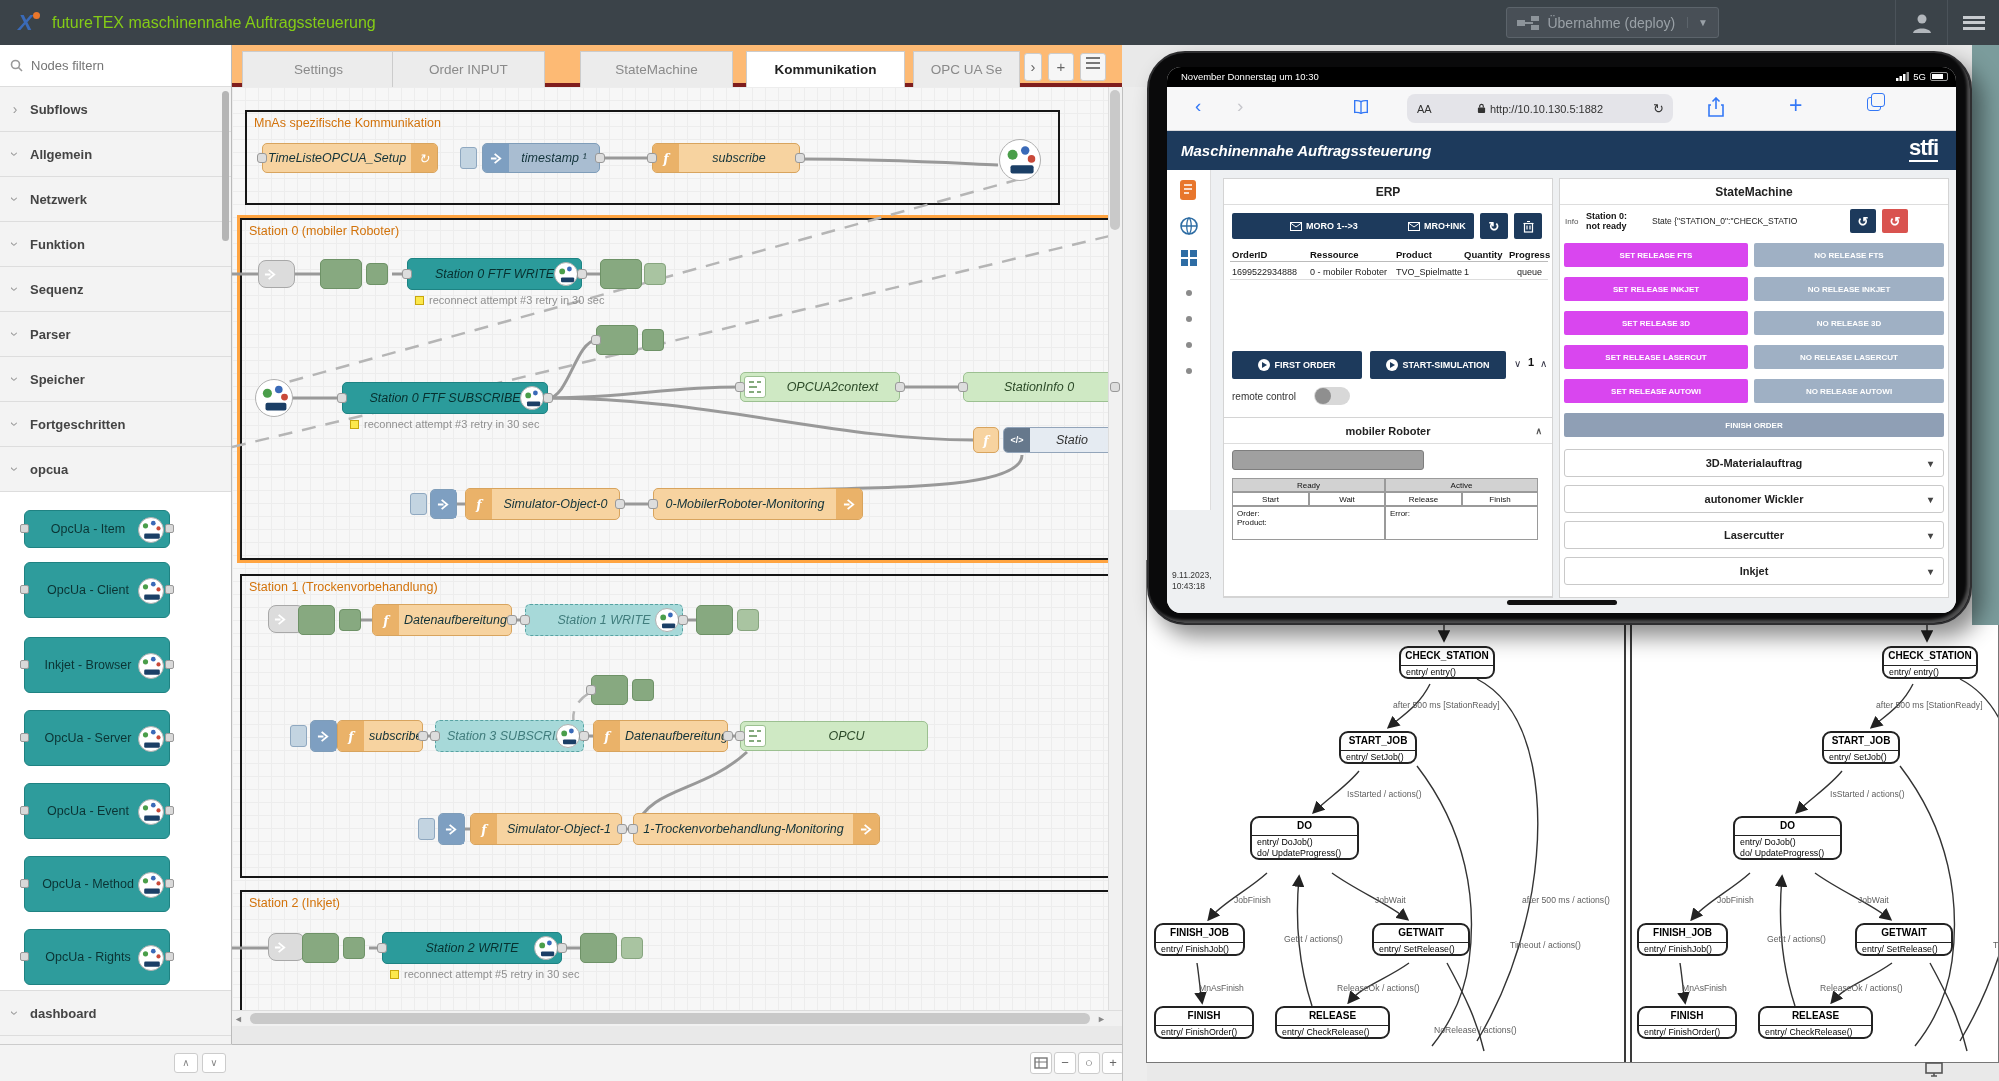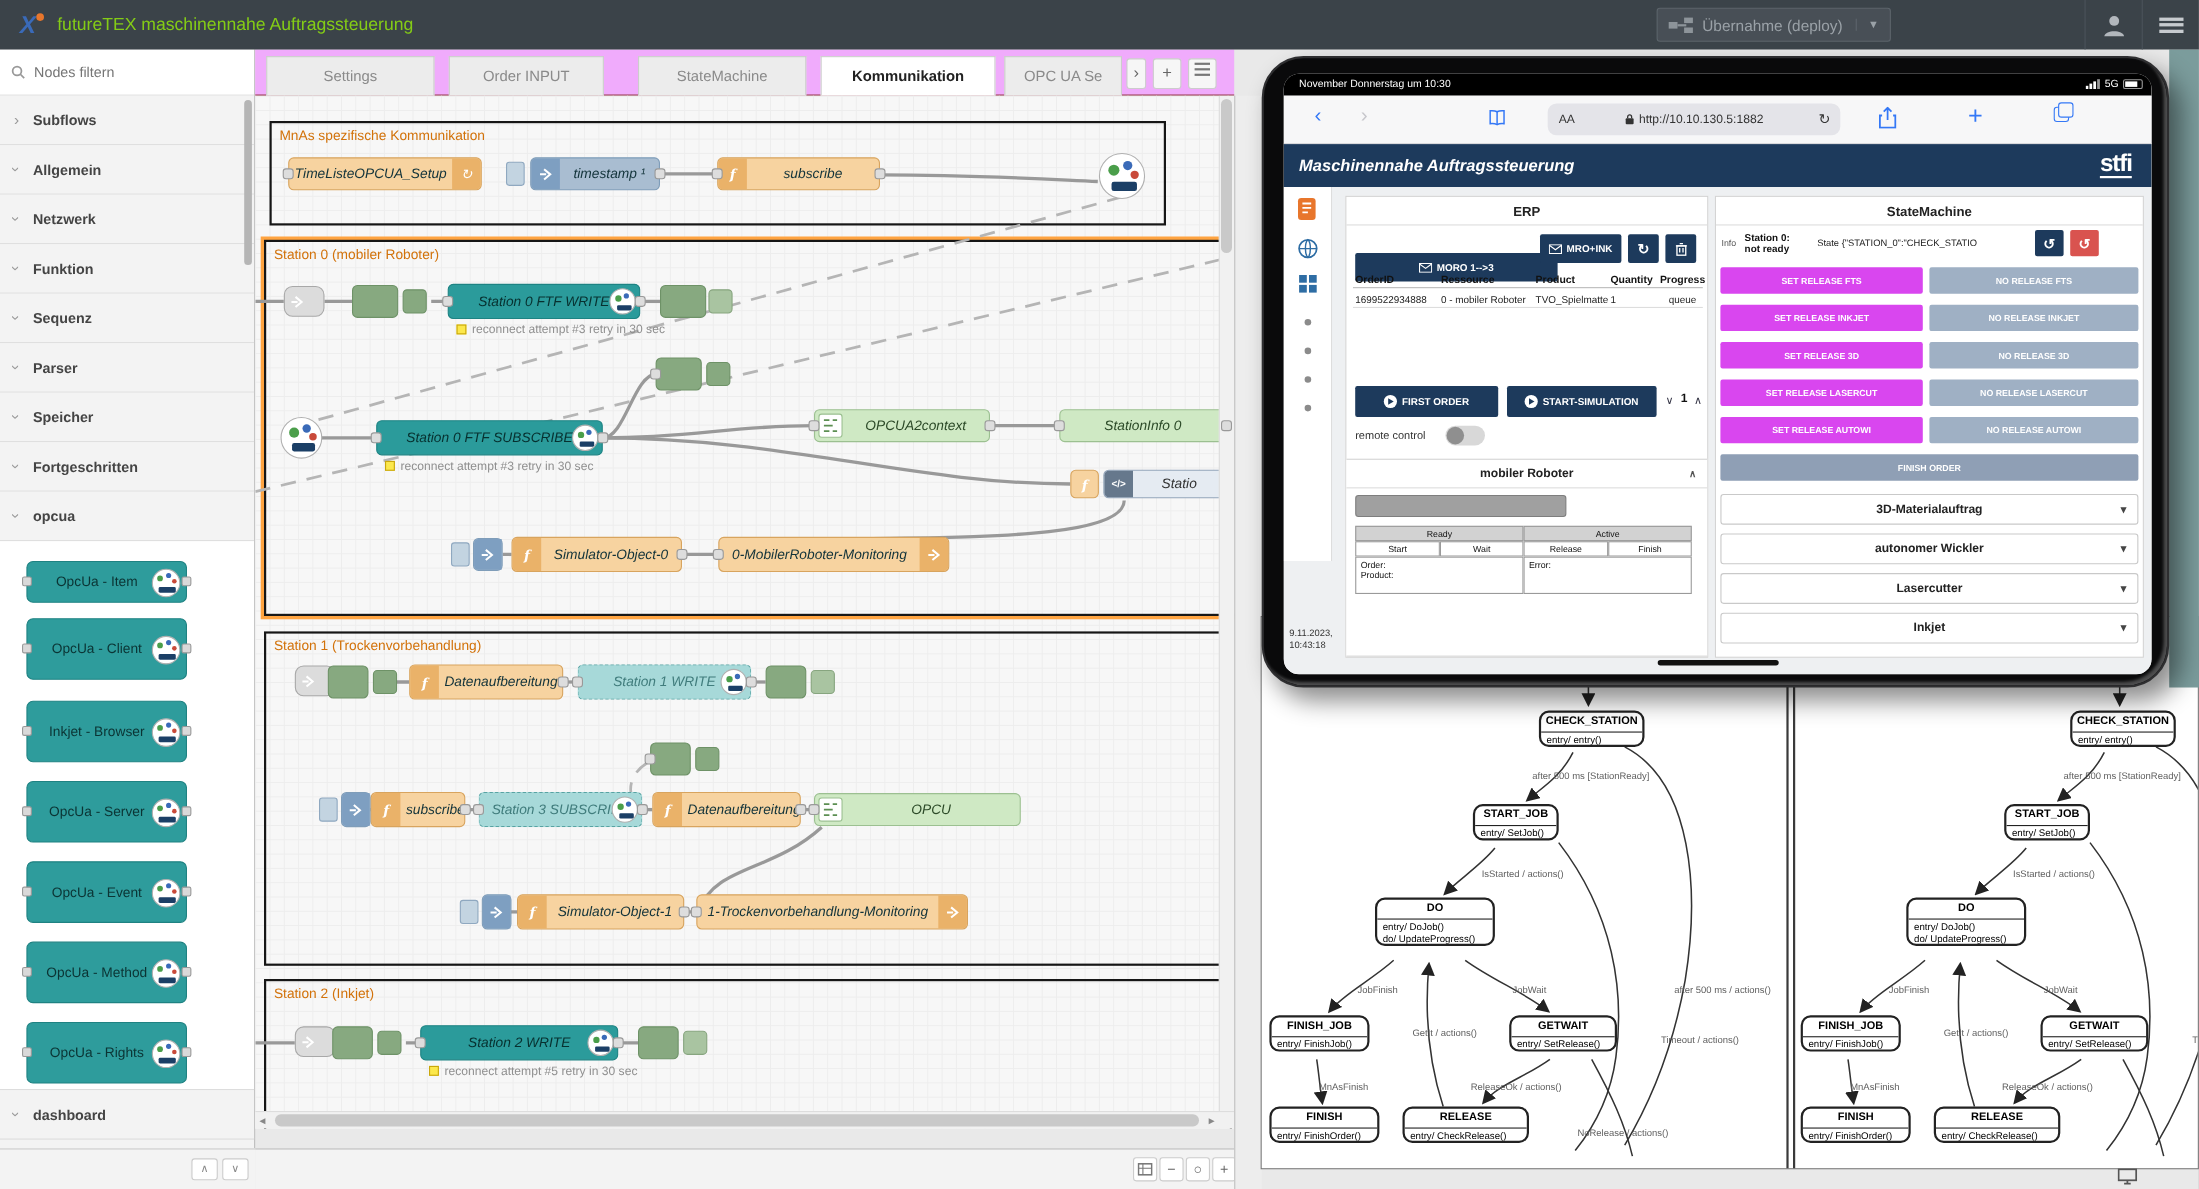--- a/index.html
+++ b/index.html
@@ -27,21 +27,21 @@
 .pcat .cl{font-weight:bold;font-size:13px;color:#444}
 #pnodes{background:#fff;position:relative;height:499px;border-bottom:1px solid #ddd}
 .pn{position:absolute;left:24px;width:146px;background:#2e9c9c;border:1px solid #1f8282;border-radius:6px;color:#0b3434;font-size:12.5px;display:flex;align-items:center;justify-content:center;text-align:center;line-height:1.3;padding-right:18px}
 .pp{position:absolute;width:9px;height:9px;background:#d9d9d9;border:1px solid #999;border-radius:2px;top:50%;margin-top:-5px}
 .ppl{left:-5px}.ppr{right:-5px}
 .opc{position:absolute;background:#fff;border:1px solid #b0b0b0;border-radius:50%;overflow:hidden}
 #pfoot{position:absolute;left:0;top:1044px;width:232px;height:37px;background:#f3f3f3;border-top:1px solid #ccc}
 .pfbtn{position:absolute;top:8px;width:24px;height:20px;background:#fff;border:1px solid #ccc;border-radius:3px;color:#888;font-size:10px;text-align:center;line-height:18px}
 #pscroll{position:absolute;right:2px;top:46px;width:7px;height:150px;background:#b5b5b5;border-radius:4px}
 
-#tabbar{position:absolute;left:232px;top:45px;width:890px;height:42px;background:#f0abfc;border-bottom:1px solid #7f1d1d}
+#tabbar{position:absolute;left:232px;top:45px;width:890px;height:42px;background:#fdba74;border-bottom:4px solid #7f1d1d}
 .tab{position:absolute;top:6px;height:36px;background:#ececec;border:1px solid #ccc;border-bottom:none;display:flex;align-items:center;justify-content:center;font-size:13.5px;color:#8a8a8a}
 .tab.act{background:#fff;color:#222;font-weight:bold}
 .tbtn{position:absolute;top:8px;width:26px;height:28px;background:#f6f6f6;border:1px solid #ccc;border-radius:3px;text-align:center;line-height:26px;color:#666;font-size:15px}
 .listic span{display:block;width:14px;height:2px;background:#777;margin:3px auto}
 
 #canvas{position:absolute;left:232px;top:87px;width:890px;height:939px;background:#f7f7f7;background-image:linear-gradient(#ededed 1px,transparent 1px),linear-gradient(90deg,#ededed 1px,transparent 1px);background-size:13px 13px;overflow:hidden}
 .grp{position:absolute;border:2px solid #161616}
 .grp .gl{position:absolute;left:7px;top:4px;font-size:12.5px;color:#d2720a;white-space:nowrap}
 .grp.sel{box-shadow:0 0 0 3px #ffa441}
 .n{position:absolute;height:30px;border:1px solid;border-radius:5px;display:flex;align-items:center;font-size:12.5px;font-style:italic;color:#12333a}
@@ -295,21 +295,21 @@
  </div>
  <div id="pfoot">
   <div class="pfbtn" style="right:34px">∧</div>
   <div class="pfbtn" style="right:6px">∨</div>
  </div>
 
  <div id="tabbar">
   <div class="tab" style="left:10px;width:153px">
         <span>Settings</span>
       </div>
-  <div class="tab" style="left:176px;width:141px">
+  <div class="tab" style="left:160px;width:153px">
         <span>Order INPUT</span>
       </div>
   <div class="tab" style="left:348px;width:153px">
         <span>StateMachine</span>
       </div>
   <div class="tab act" style="left:514px;width:159px">
         <span>Kommunikation</span>
       </div>
   <div class="tab" style="left:681px;width:107px">
         <span>OPC UA Se</span>
@@ -879,21 +879,21 @@
               </svg>
             </span>
      <span class="mdot" style="top:120px"></span>
      <span class="mdot" style="top:146px"></span>
      <span class="mdot" style="top:172px"></span>
      <span class="mdot" style="top:198px"></span>
     </div>
 
     <div class="card" style="left:56px;top:8px;width:330px;height:420px">
      <div class="cardh">ERP</div>
-     <div class="nbtn" style="left:8px;top:51px;width:184px;height:26px">
+     <div class="nbtn" style="left:8px;top:34px;width:184px;height:26px">
               <svg width="12" height="9" viewBox="0 0 12 9">
                 <rect x="0.5" y="0.5" width="11" height="8" fill="none" stroke="#fff"></rect>
                 <path d="M0.5 1l5.5 4 5.5-4" fill="none" stroke="#fff"></path>
               </svg>
               <span>MORO 1--&gt;3</span>
             </div>
      <div class="nbtn" style="left:176px;top:34px;width:74px;height:26px">
               <svg width="12" height="9" viewBox="0 0 12 9">
                 <rect x="0.5" y="0.5" width="11" height="8" fill="none" stroke="#fff"></rect>
                 <path d="M0.5 1l5.5 4 5.5-4" fill="none" stroke="#fff"></path>

